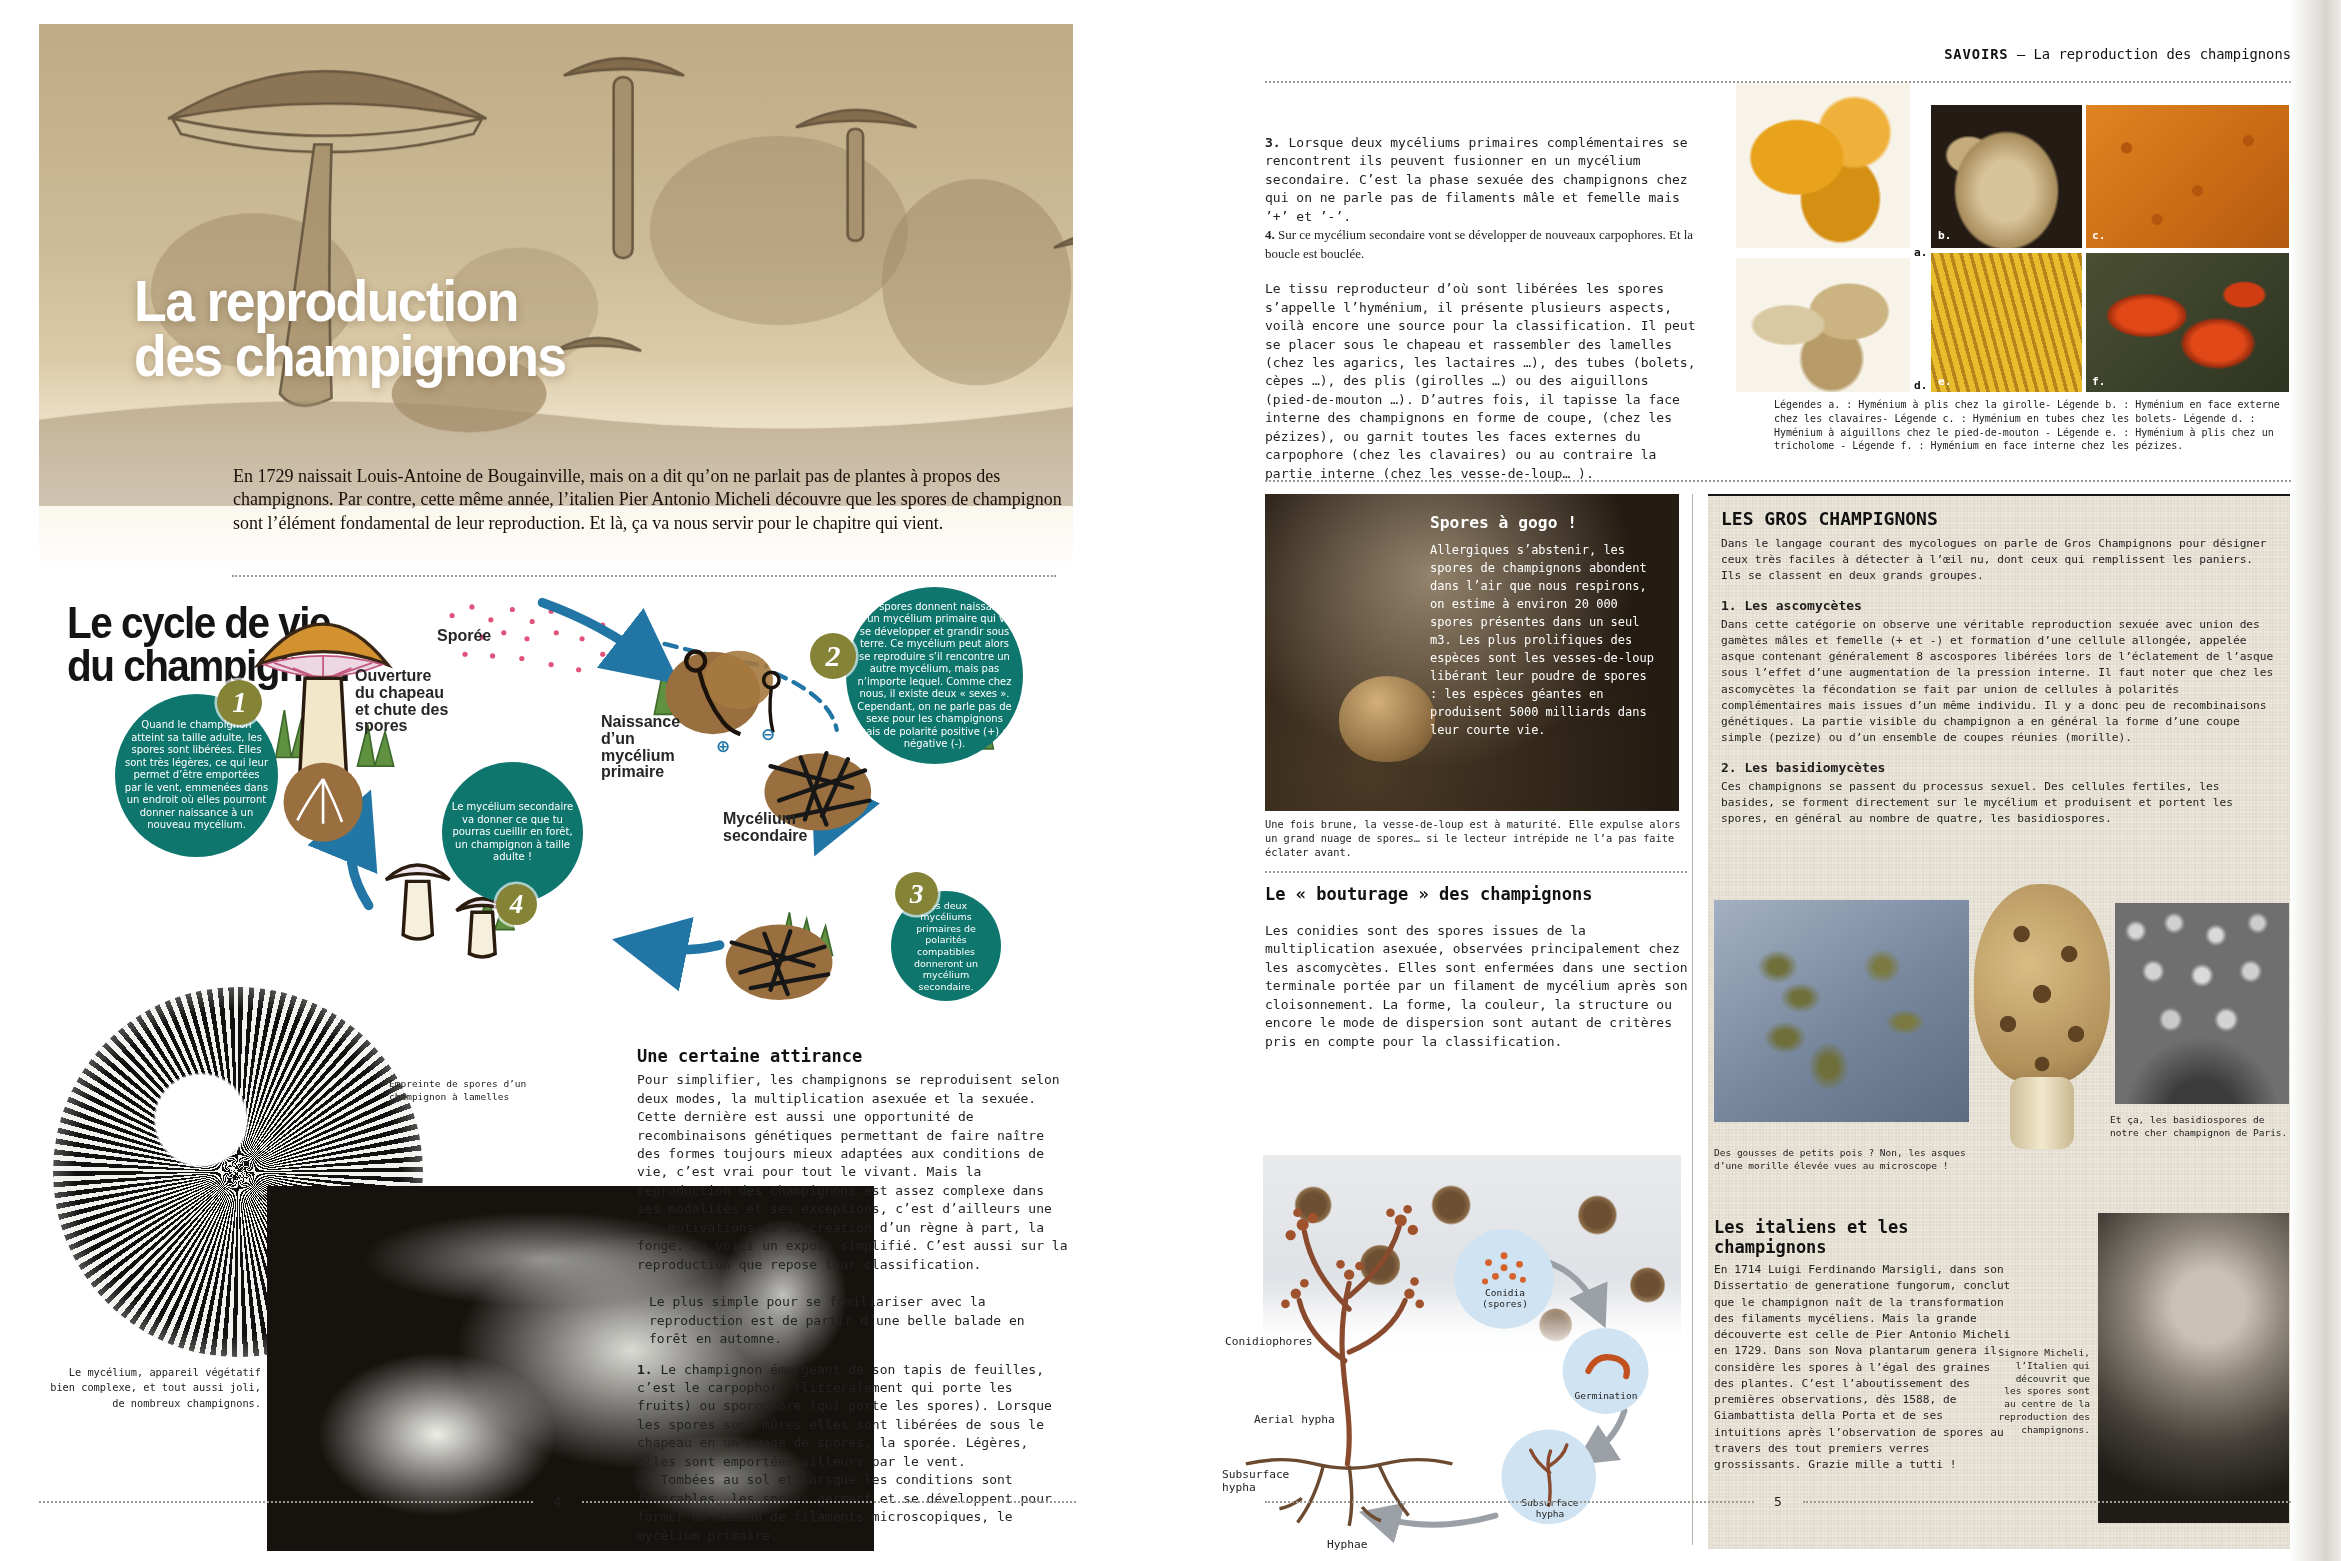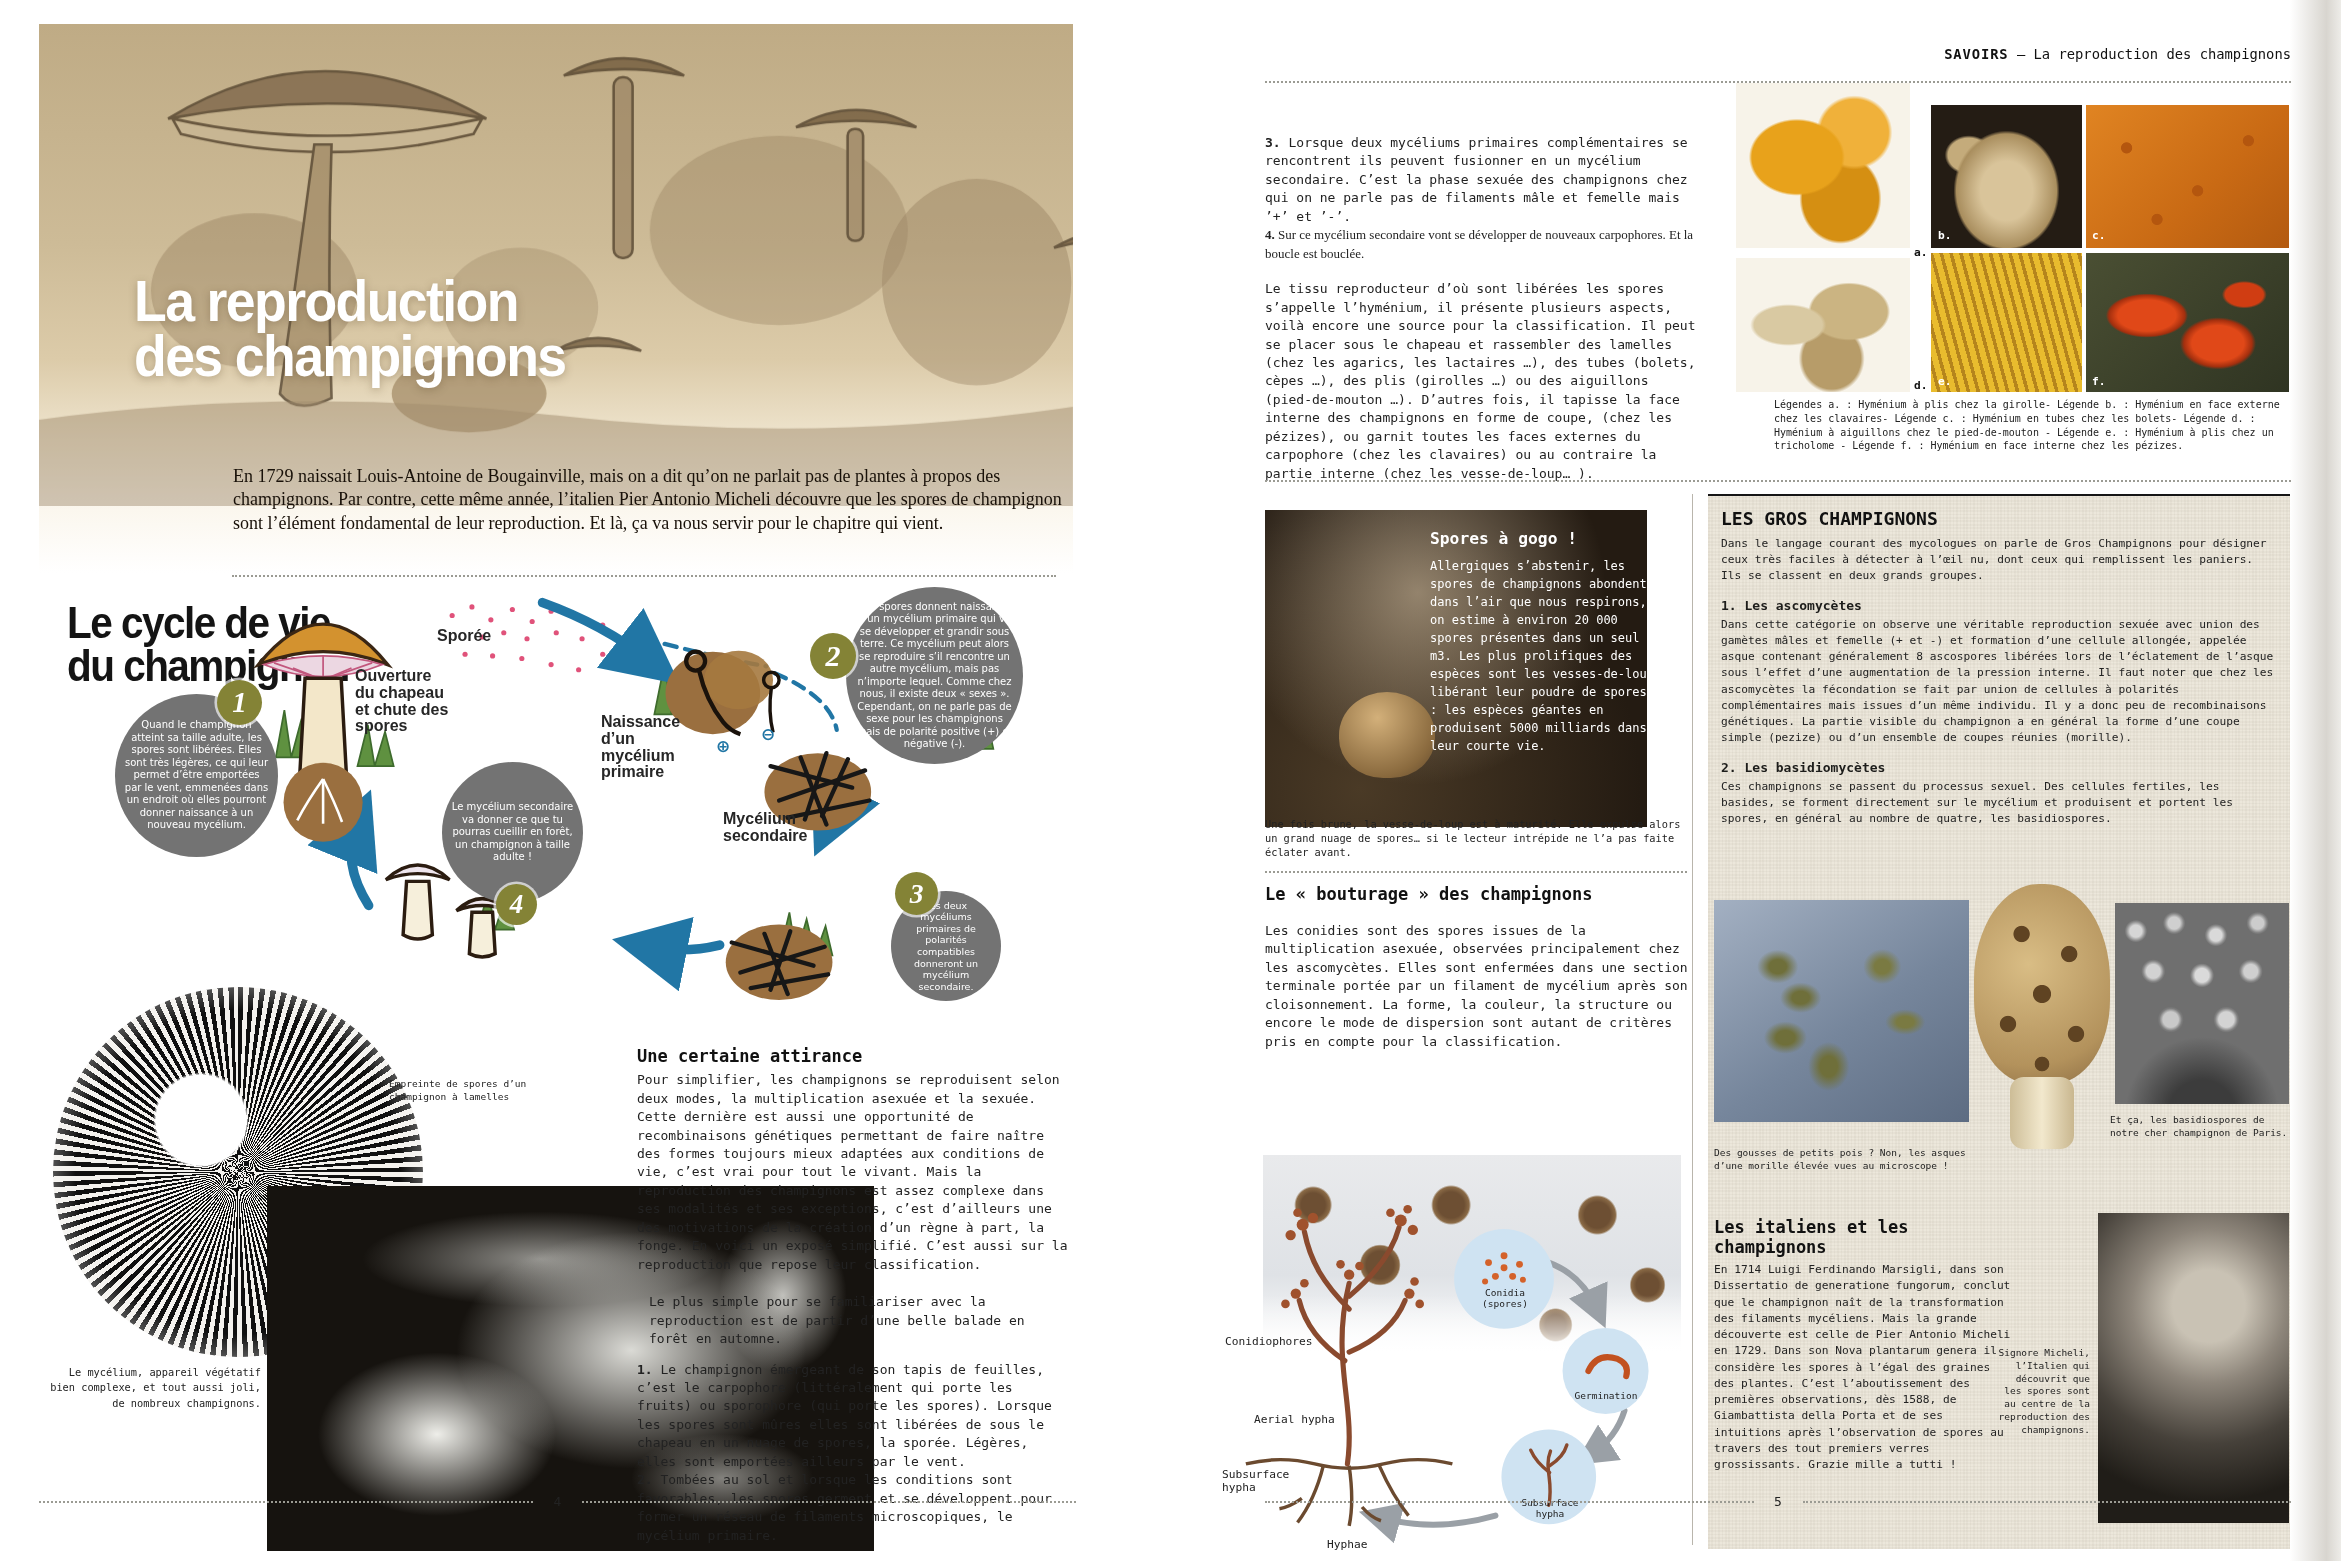--- a/index.html
+++ b/index.html
@@ -22,21 +22,21 @@
               line-height:.96;letter-spacing:-1.7px;transform:scaleX(.94);transform-origin:left top;
               text-shadow:0 1.7px 8.6px rgba(90,70,40,.35);}
   .hero-intro{position:absolute;left:194px;top:423px;width:847px;
               font-family:"Liberation Serif",serif;font-size:18px;line-height:1.3;color:#181008;}
 
   
   .cycle-head{left:67px;top:602px;margin:0;font-family:"Liberation Sans",sans-serif;font-weight:bold;
               font-size:45px;line-height:.95;letter-spacing:-1.7px;color:#141414;transform:scaleX(.9);transform-origin:left top;}
   .cyc-label{position:absolute;font-family:"Liberation Sans",sans-serif;font-weight:bold;
              font-size:16px;line-height:1.05;color:#262626;}
-  .bubble{position:absolute;border-radius:50%;background:#737373;color:#fff;
+  .bubble{position:absolute;border-radius:50%;background:#0f766e;color:#fff;
           display:flex;align-items:center;justify-content:center;text-align:center;
           font-family:"DejaVu Sans",sans-serif;}
   .bubble span{display:block;padding:8.6px;}
   .badge{position:absolute;border-radius:50%;background:#848336;color:#fff;
          display:flex;align-items:center;justify-content:center;
          font-family:"Liberation Serif",serif;font-style:italic;font-weight:bold;
          box-shadow:0 0 0 2.6px rgba(255,255,255,.65);}
   .polarity{position:absolute;color:#2176a5;font-size:17px;font-weight:bold;}
 
   
@@ -51,24 +51,24 @@
       radial-gradient(closest-side at 85% 30%, rgba(235,235,230,.8), rgba(235,235,230,0) 70%),
       radial-gradient(closest-side at 75% 80%, rgba(220,220,215,.55), rgba(220,220,215,0) 60%),
       radial-gradient(closest-side at 45% 20%, rgba(225,225,220,.6), rgba(225,225,220,0) 65%),
       #16130f;}
 
   
   .photo{position:absolute;}
   .grid-letter{position:absolute;font-family:"DejaVu Sans Mono",monospace;font-weight:bold;font-size:11.2px;}
   .white{color:#fff;} .black{color:#111;}
 
-  .puffball-box{left:1265px;top:494px;width:382px;height:317px;overflow:hidden;background:
+  .puffball-box{left:1265px;top:494px;width:414px;height:317px;overflow:hidden;background:
       radial-gradient(ellipse at 40% 26%, rgba(215,195,165,.6), rgba(215,195,165,0) 58%),
       radial-gradient(circle at 25% 88%, #4a3a26, #241b12 70%),
-      #241b12; margin-top: 16px;}
+      #241b12;}
   .puffball{position:absolute;left:74px;top:182px;width:96px;height:86px;border-radius:50% 50% 46% 46%;
       background:radial-gradient(circle at 40% 30%, #d3b07a, #8a6a3e 70%, #5d452a);}
   .spores-box-txt{position:absolute;left:165px;top:19px;width:225px;color:#fff;}
   .spores-box-txt h3{margin:0 0 8.6px 0;font-family:"DejaVu Sans Mono",monospace;font-size:16.3px;}
   .spores-box-txt p{margin:0;font-family:"DejaVu Sans Mono",monospace;font-size:12px;line-height:1.5;}
 
   .conidia-photo{left:1263px;top:1155px;width:418px;height:200px;background:
       radial-gradient(circle at 12% 25%, #6d4f33 12px, #8a6a46 17px, rgba(0,0,0,0) 19px),
       radial-gradient(circle at 28% 55%, #6d4f33 13.8px, #8a6a46 19px, rgba(0,0,0,0) 20.6px),
       radial-gradient(circle at 45% 25%, #6d4f33 13px, #8a6a46 18px, rgba(0,0,0,0) 20px),

